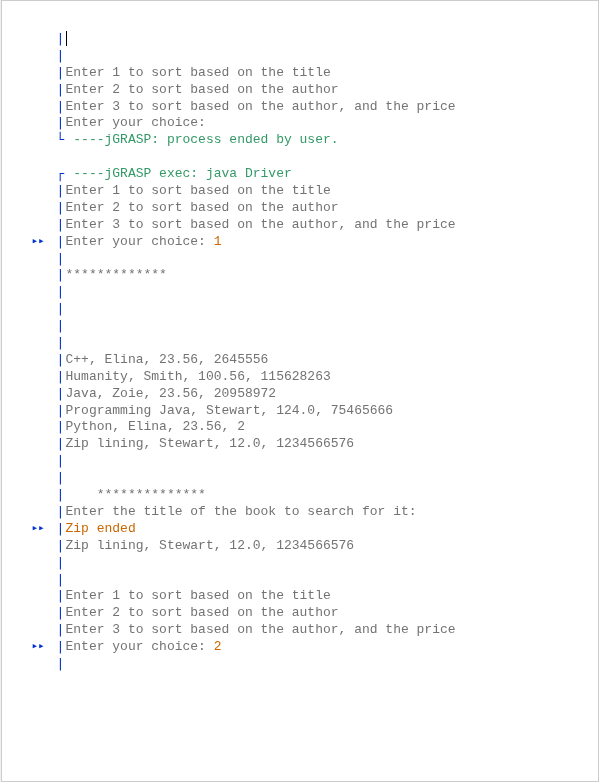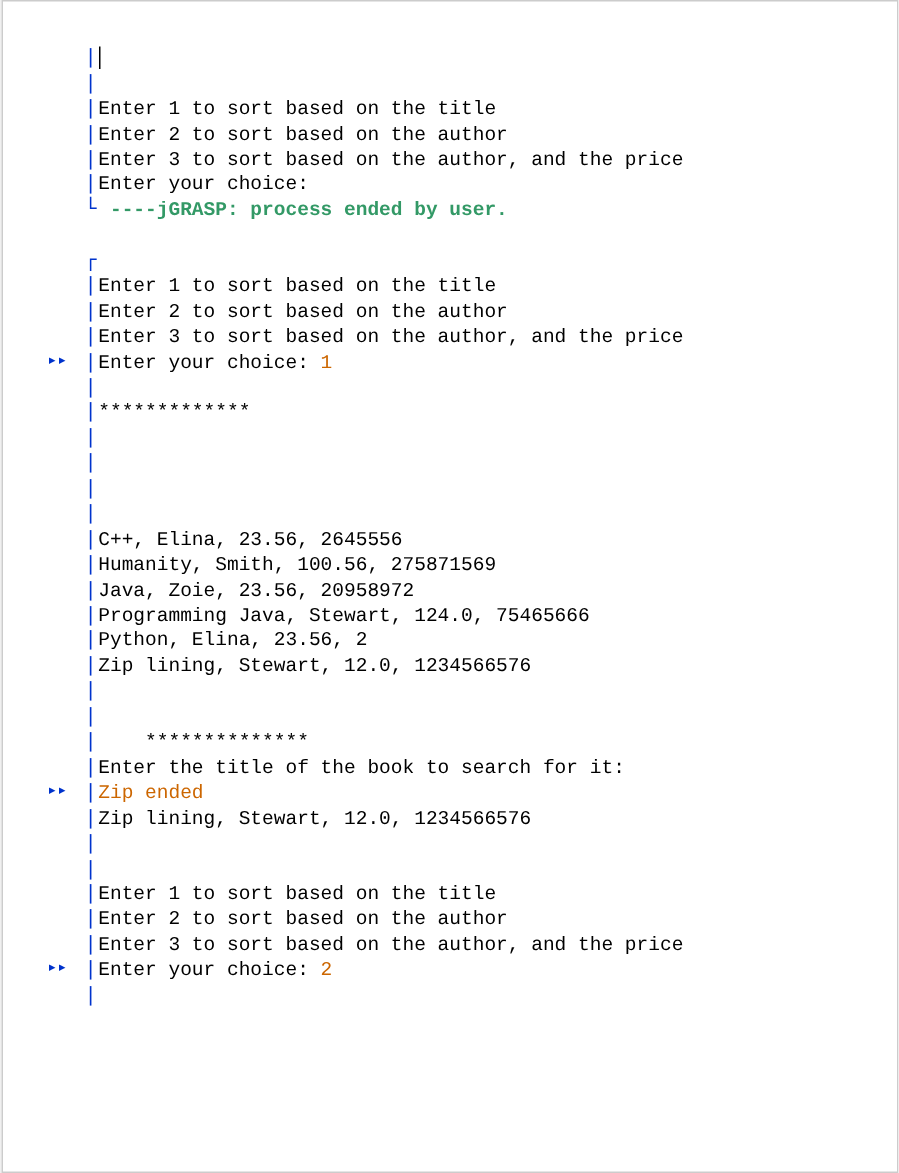--- a/index.html
+++ b/index.html
@@ -36,25 +36,24 @@
       font-size: 11px;
     }
     .border-col {
       width: 10px;
       flex-shrink: 0;
       color: #0033cc;
       font-weight: normal;
       text-align: center;
     }
     .text {
-      color: #000000;
+      color: #737373;
     }
     .grasp-msg {
       color: #339966;
-      font-weight: bold;
     }
     .user-input {
       color: #cc6600;
     }
     .cursor {
       border-left: 1px solid #000;
       height: 15px;
       display: inline-block;
       vertical-align: middle;
     }
@@ -96,20 +95,21 @@
       <span class="gutter"></span><span class="border-col border-char">└</span>
       <span class="grasp-msg"> ----jGRASP: process ended by user.</span>
     </div>
 
     <div class="line">
       <span class="gutter"></span><span class="border-col"></span><span class="text"> </span>
     </div>
 
     <div class="line">
       <span class="gutter"></span><span class="border-col border-char">┌</span>
+      <span class="grasp-msg"> ----jGRASP exec: java Driver</span>
     </div>
     <div class="line">
       <span class="gutter"></span><span class="border-col border-char">|</span>
       <span class="text">Enter 1 to sort based on the title</span>
     </div>
     <div class="line">
       <span class="gutter"></span><span class="border-col border-char">|</span>
       <span class="text">Enter 2 to sort based on the author</span>
     </div>
     <div class="line">
@@ -140,21 +140,21 @@
     </div>
     <div class="line">
       <span class="gutter"></span><span class="border-col border-char">|</span>
     </div>
     <div class="line">
       <span class="gutter"></span><span class="border-col border-char">|</span>
       <span class="text">C++, Elina, 23.56, 2645556</span>
     </div>
     <div class="line">
       <span class="gutter"></span><span class="border-col border-char">|</span>
-      <span class="text">Humanity, Smith, 100.56, 275871569</span>
+      <span class="text">Humanity, Smith, 100.56, 115628263</span>
     </div>
     <div class="line">
       <span class="gutter"></span><span class="border-col border-char">|</span>
       <span class="text">Java, Zoie, 23.56, 20958972</span>
     </div>
     <div class="line">
       <span class="gutter"></span><span class="border-col border-char">|</span>
       <span class="text">Programming Java, Stewart, 124.0, 75465666</span>
     </div>
     <div class="line">

